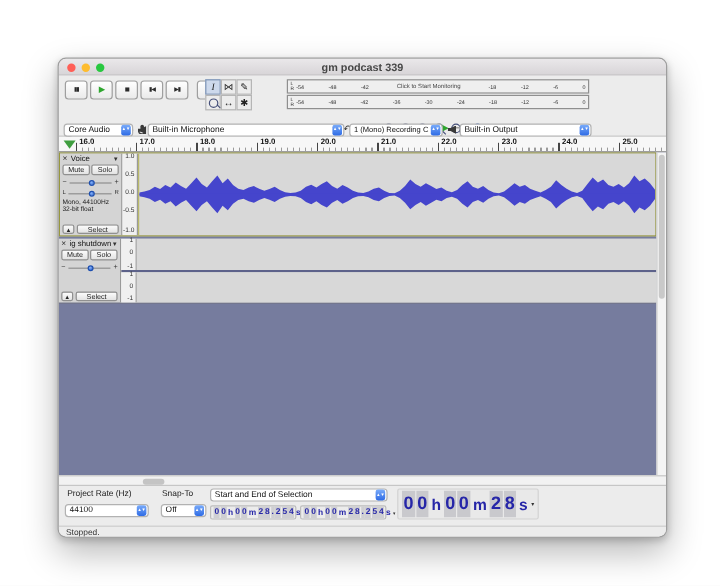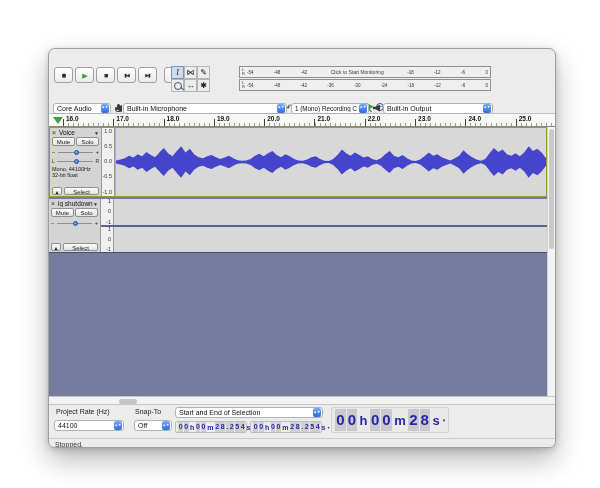--- a/index.html
+++ b/index.html
@@ -132,20 +132,28 @@
 
   .statusbar { position:absolute; left:0; top:389px; right:0; height:11px; background:#ececec;
     border-top:1px solid #cccccc; display:flex; align-items:center; padding-left:6px; }
   .status-text { font-size:7px; color:#333; }
 </style>
 </head>
 <body>
 
 <div class="window">
 
+  <div class="titlebar">
+    <div class="traffic">
+      <span class="light" style="background:#ff5f57"></span>
+      <span class="light" style="background:#febc2e"></span>
+      <span class="light" style="background:#28c840"></span>
+    </div>
+    <span class="title">gm podcast 339</span>
+  </div>
 
   <div class="toolbars">
 
     <div class="transport">
       <div class="mbtn">
           <span class="ticon" style="font-size:5px">▮▮</span>
         </div>
       <div class="mbtn">
           <span class="ticon icon-play">▶</span>
         </div>

